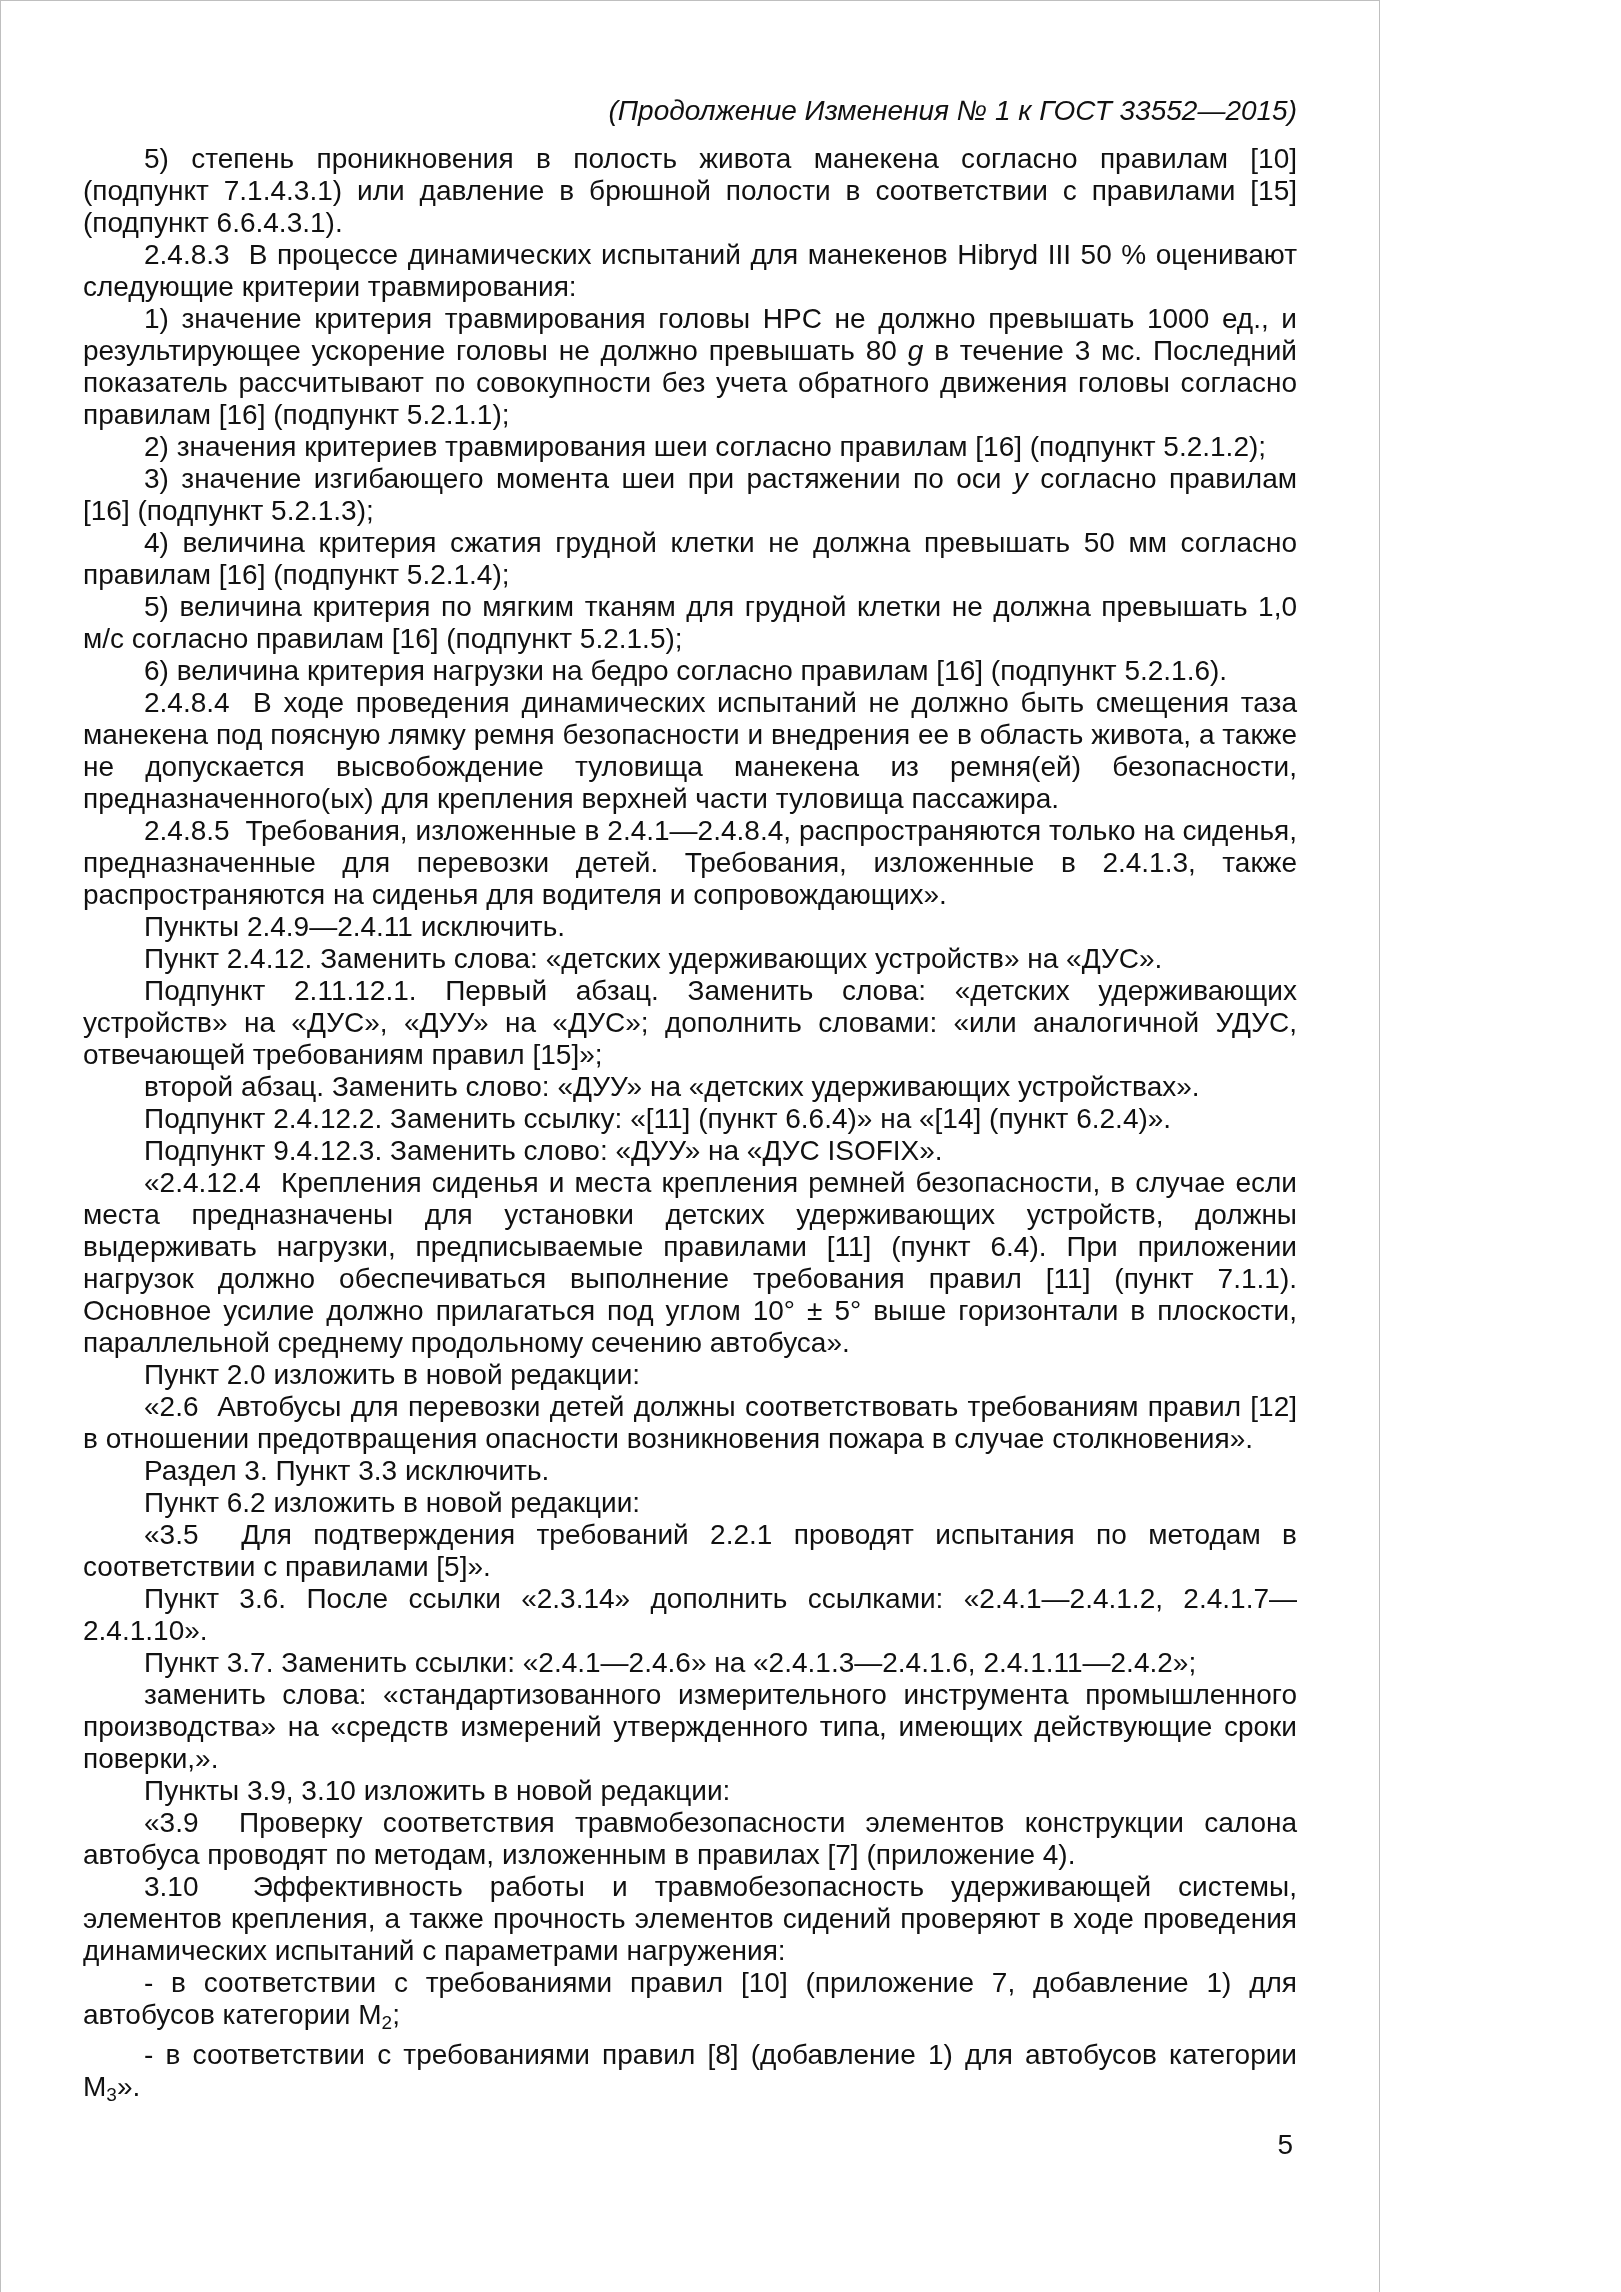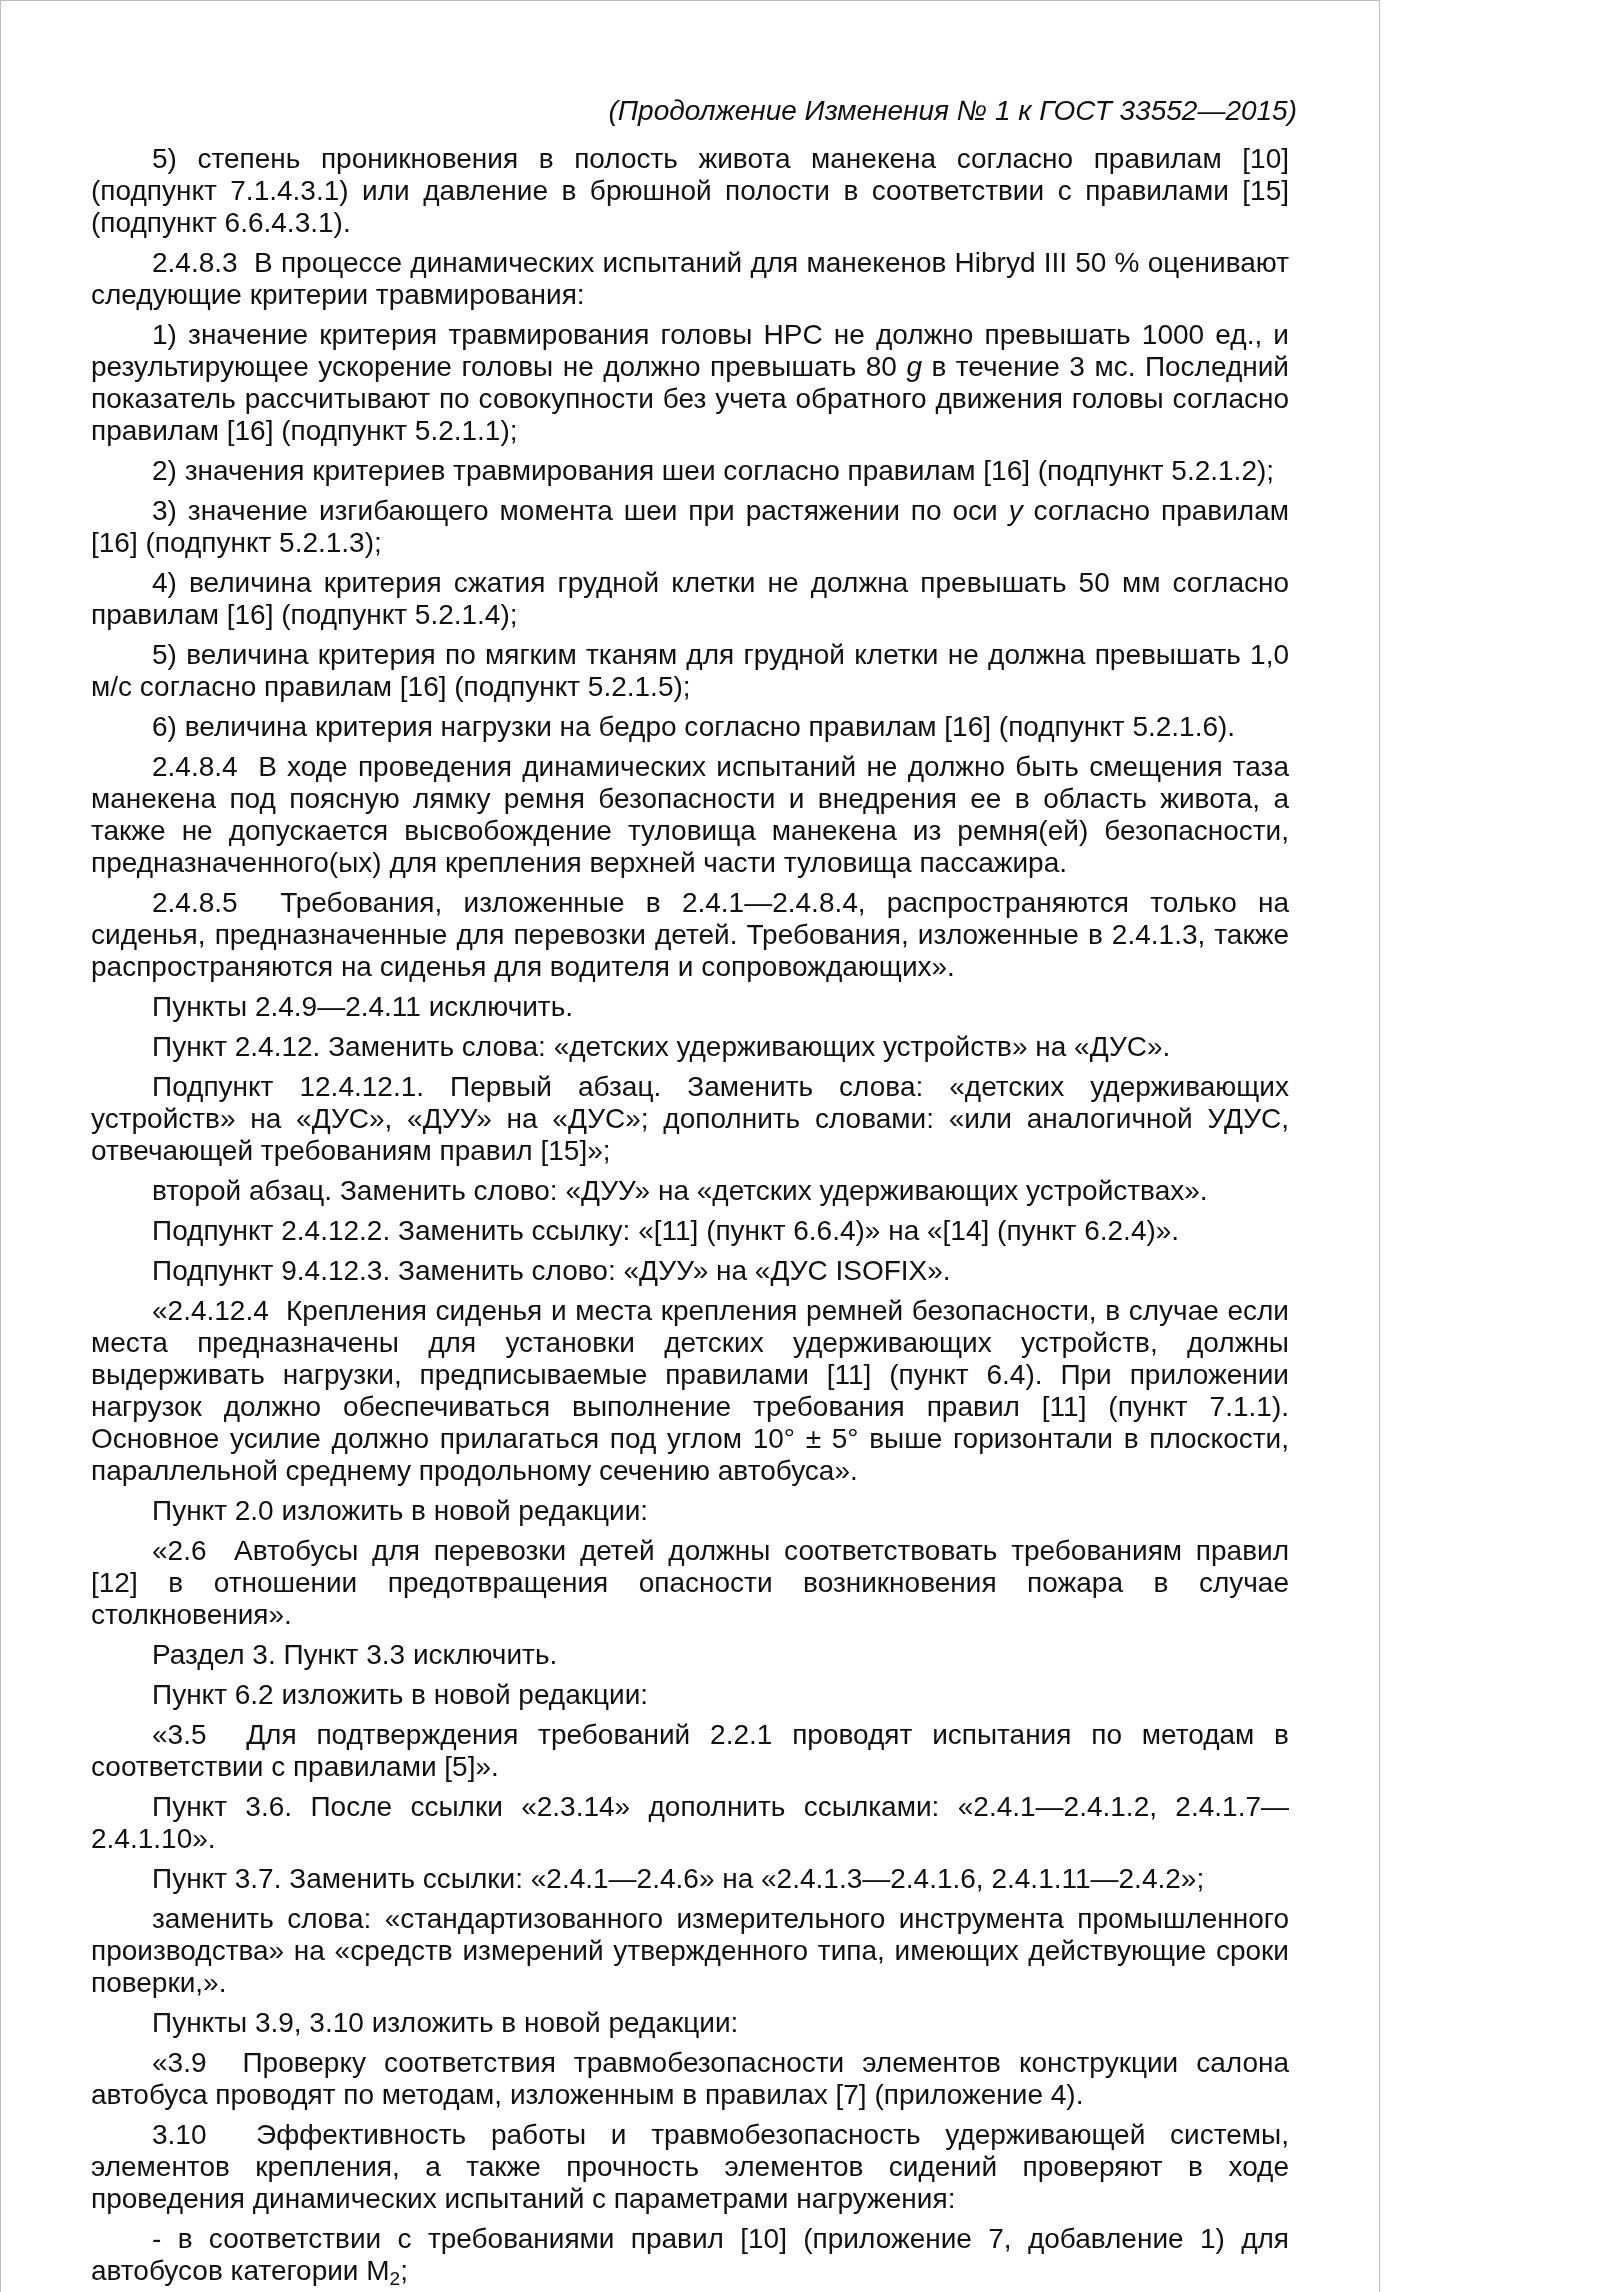--- a/index.html
+++ b/index.html
@@ -20,21 +20,21 @@
     color: #111111;
     padding: 94px 82px 0 82px;
     overflow: hidden;
   }
   .running-title {
     text-align: right;
     font-style: italic;
     margin: 0 0 15.7px 0;
   }
   .body-text p.para {
-    margin: 8px;
+    margin: 0;
     text-align: justify;
     text-indent: 61px;
   }
   .body-text .it {
     font-style: italic;
   }
   .body-text .sub {
     font-size: 68%;
     vertical-align: -0.28em;
   }
@@ -56,21 +56,21 @@
       <p class="para">1) значение критерия травмирования головы HPC не должно превышать 1000 ед., и результирующее ускорение головы не должно превышать 80 <span class="it">g</span> в течение 3 мс. Последний показатель рассчитывают по совокупности без учета обратного движения головы согласно правилам [16] (подпункт 5.2.1.1);</p>
       <p class="para">2) значения критериев травмирования шеи согласно правилам [16] (подпункт 5.2.1.2);</p>
       <p class="para">3) значение изгибающего момента шеи при растяжении по оси <span class="it">y</span> согласно правилам [16] (подпункт 5.2.1.3);</p>
       <p class="para">4) величина критерия сжатия грудной клетки не должна превышать 50 мм согласно правилам [16] (подпункт 5.2.1.4);</p>
       <p class="para">5) величина критерия по мягким тканям для грудной клетки не должна превышать 1,0 м/с согласно правилам [16] (подпункт 5.2.1.5);</p>
       <p class="para">6) величина критерия нагрузки на бедро согласно правилам [16] (подпункт 5.2.1.6).</p>
       <p class="para">2.4.8.4&nbsp; В ходе проведения динамических испытаний не должно быть смещения таза манекена под поясную лямку ремня безопасности и внедрения ее в область живота, а также не допускается высвобождение туловища манекена из ремня(ей) безопасности, предназначенного(ых) для крепления верхней части туловища пассажира.</p>
       <p class="para">2.4.8.5&nbsp; Требования, изложенные в 2.4.1—2.4.8.4, распространяются только на сиденья, предназначенные для перевозки детей. Требования, изложенные в 2.4.1.3, также распространяются на сиденья для водителя и сопровождающих».</p>
       <p class="para">Пункты 2.4.9—2.4.11 исключить.</p>
       <p class="para">Пункт 2.4.12. Заменить слова: «детских удерживающих устройств» на «ДУС».</p>
-      <p class="para">Подпункт 12.4.12.1. Первый абзац. Заменить слова: «детских удерживающих устройств» на «ДУС», «ДУУ» на «ДУС»; дополнить словами: «или аналогичной УДУС, отвечающей требованиям правил [15]»;</p>
+      <p class="para">Подпункт 2.11.12.1. Первый абзац. Заменить слова: «детских удерживающих устройств» на «ДУС», «ДУУ» на «ДУС»; дополнить словами: «или аналогичной УДУС, отвечающей требованиям правил [15]»;</p>
       <p class="para">второй абзац. Заменить слово: «ДУУ» на «детских удерживающих устройствах».</p>
       <p class="para">Подпункт 2.4.12.2. Заменить ссылку: «[11] (пункт 6.6.4)» на «[14] (пункт 6.2.4)».</p>
       <p class="para">Подпункт 9.4.12.3. Заменить слово: «ДУУ» на «ДУС ISOFIX».</p>
       <p class="para">«2.4.12.4&nbsp; Крепления сиденья и места крепления ремней безопасности, в случае если места предназначены для установки детских удерживающих устройств, должны выдерживать нагрузки, предписываемые правилами [11] (пункт 6.4). При приложении нагрузок должно обеспечиваться выполнение требования правил [11] (пункт 7.1.1). Основное усилие должно прилагаться под углом 10° ± 5° выше горизонтали в плоскости, параллельной среднему продольному сечению автобуса».</p>
       <p class="para">Пункт 2.0 изложить в новой редакции:</p>
       <p class="para">«2.6&nbsp; Автобусы для перевозки детей должны соответствовать требованиям правил [12] в отношении предотвращения опасности возникновения пожара в случае столкновения».</p>
       <p class="para">Раздел 3. Пункт 3.3 исключить.</p>
       <p class="para">Пункт 6.2 изложить в новой редакции:</p>
       <p class="para">«3.5&nbsp; Для подтверждения требований 2.2.1 проводят испытания по методам в соответствии с правилами [5]».</p>
       <p class="para">Пункт 3.6. После ссылки «2.3.14» дополнить ссылками: «2.4.1—2.4.1.2, 2.4.1.7—2.4.1.10».</p>

